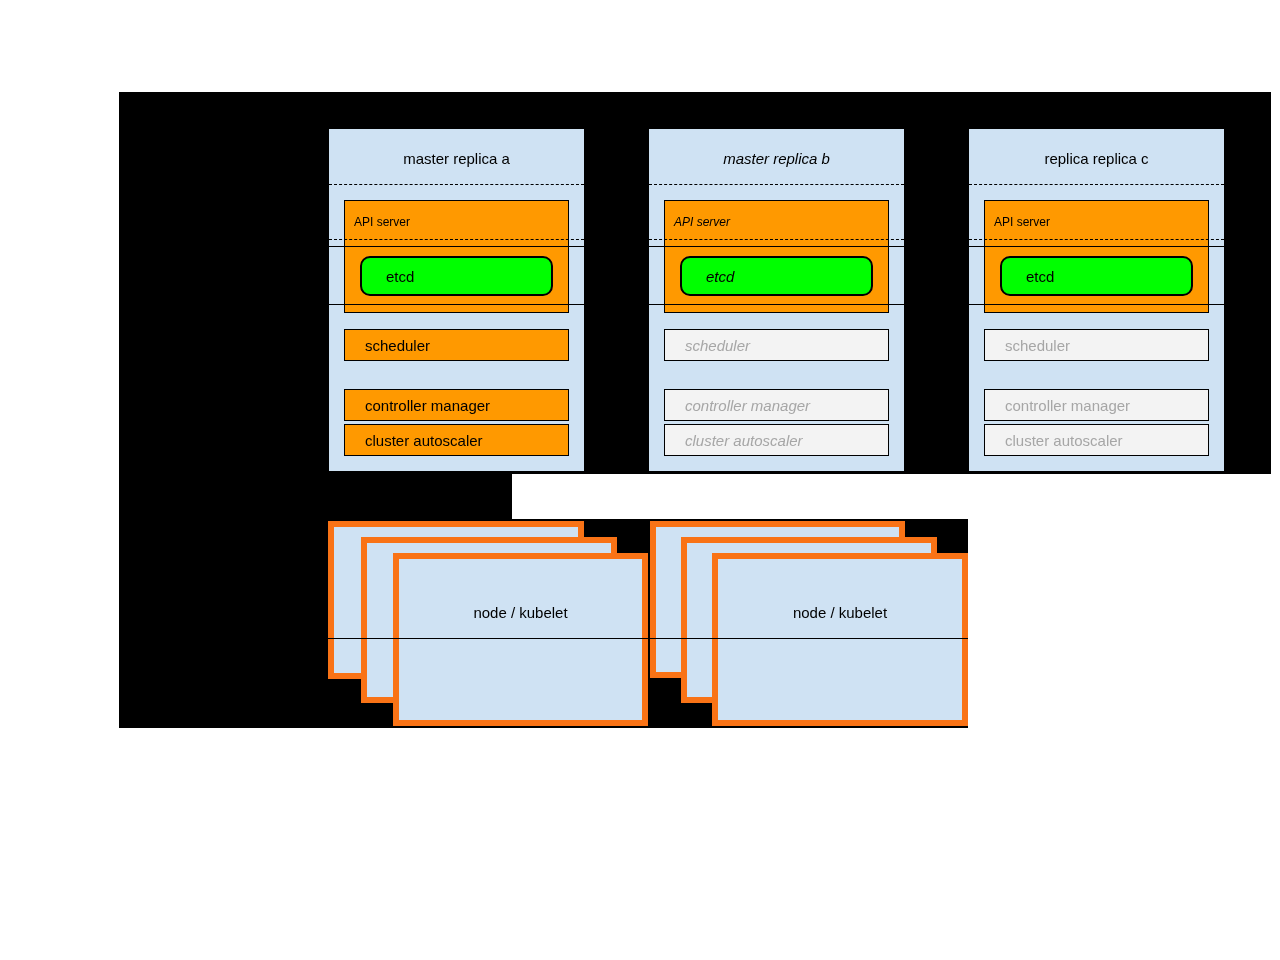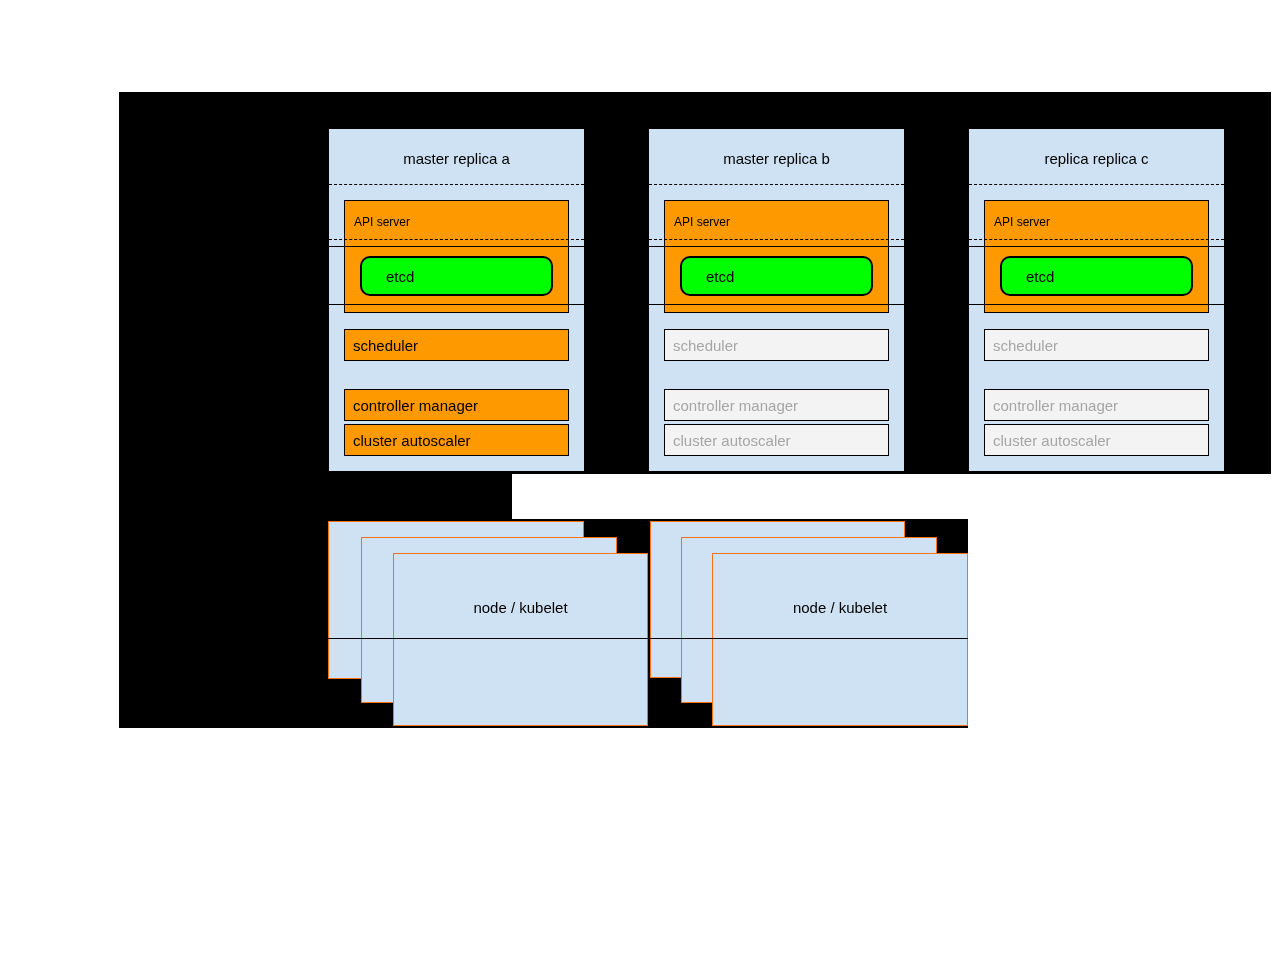--- a/index.html
+++ b/index.html
@@ -9,44 +9,44 @@
   }
   
   .bg { position:absolute; background:var(--background,#000); }
   .bg-top    { left:119px; top:92px;  width:1152px; height:382px; }
   .bg-left   { left:119px; top:474px; width:393px;  height:45px;  }
   .bg-bottom { left:119px; top:519px; width:849px;  height:209px; }
 
   
   .master { position:absolute; top:129px; width:255px; height:342px;
             background:var(--panel,#cfe2f3); }
-  #master-a { left:329px; } #master-b { left:649px; } #master-c { left:969px; }
+  #master-a { left:329px; } #master-b { left:649px;font-style:italic; } #master-c { left:969px; }
   .m-title { position:absolute; top:22px; left:0; right:0; text-align:center;
              font-size:15px; line-height:16px; }
   .dash  { position:absolute; left:0; right:0; border-top:1px dashed #000; }
   .d1 { top:55px; } .d2 { top:110px; }
   .solid { position:absolute; left:0; right:0; border-top:1.5px solid #000; z-index:3; }
   .s1 { top:117px; } .s2 { top:175px; }
   .api { position:absolute; left:15px; top:71px; width:225px; height:113px;
          background:var(--active,#ff9900); border:1.5px solid #000; box-sizing:border-box; }
   .api-label { position:absolute; top:13px; left:9px; font-size:12px; line-height:16px; }
   .etcd { position:absolute; left:31px; top:127px; width:193px; height:40px;
           background:var(--etcd-green,#00ff00); border:2px solid #000; border-radius:10px;
           box-sizing:border-box; display:flex; align-items:center; padding-left:24px;
           font-size:15px; z-index:4; }
   .comp { position:absolute; left:15px; width:225px; height:32px;
           background:var(--active,#ff9900); border:1.5px solid #000; box-sizing:border-box;
-          display:flex; align-items:center; padding-left:8px; font-size:15px; }
+          display:flex; align-items:center; padding-left:20px; font-size:15px; }
   .sched { top:200px; } .cm { top:260px; } .ca { top:295px;text-align:center; }
   .master.standby .comp { background:var(--inactive-fill,#f3f3f3);
           border:1px solid #000; color:var(--inactive-text,#a6a6a6); }
 
   
   .node-box { position:absolute; background:var(--panel,#cfe2f3);
-              border:1px solid #f97316; box-sizing:border-box; }
+              border:6px solid #f97316; box-sizing:border-box; }
   #nb1-back  { left:328px; top:521px; width:256px; height:158px; }
   #nb1-mid   { left:361px; top:537px; width:256px; height:166px; }
   #nb1-front { left:393px; top:553px; width:255px; height:173px; }
   #nb2-back  { left:650px; top:521px; width:255px; height:157px; }
   #nb2-mid   { left:681px; top:537px; width:256px; height:166px; }
   #nb2-front { left:712px; top:553px; width:256px; height:173px; }
   .node-label { position:absolute; top:46px; left:0; right:0; text-align:center;
                 font-size:15px; line-height:16px; }
   .node-divider { position:absolute; left:328px; top:638px; width:640px;
                   border-top:1.5px solid #000; z-index:5; }

